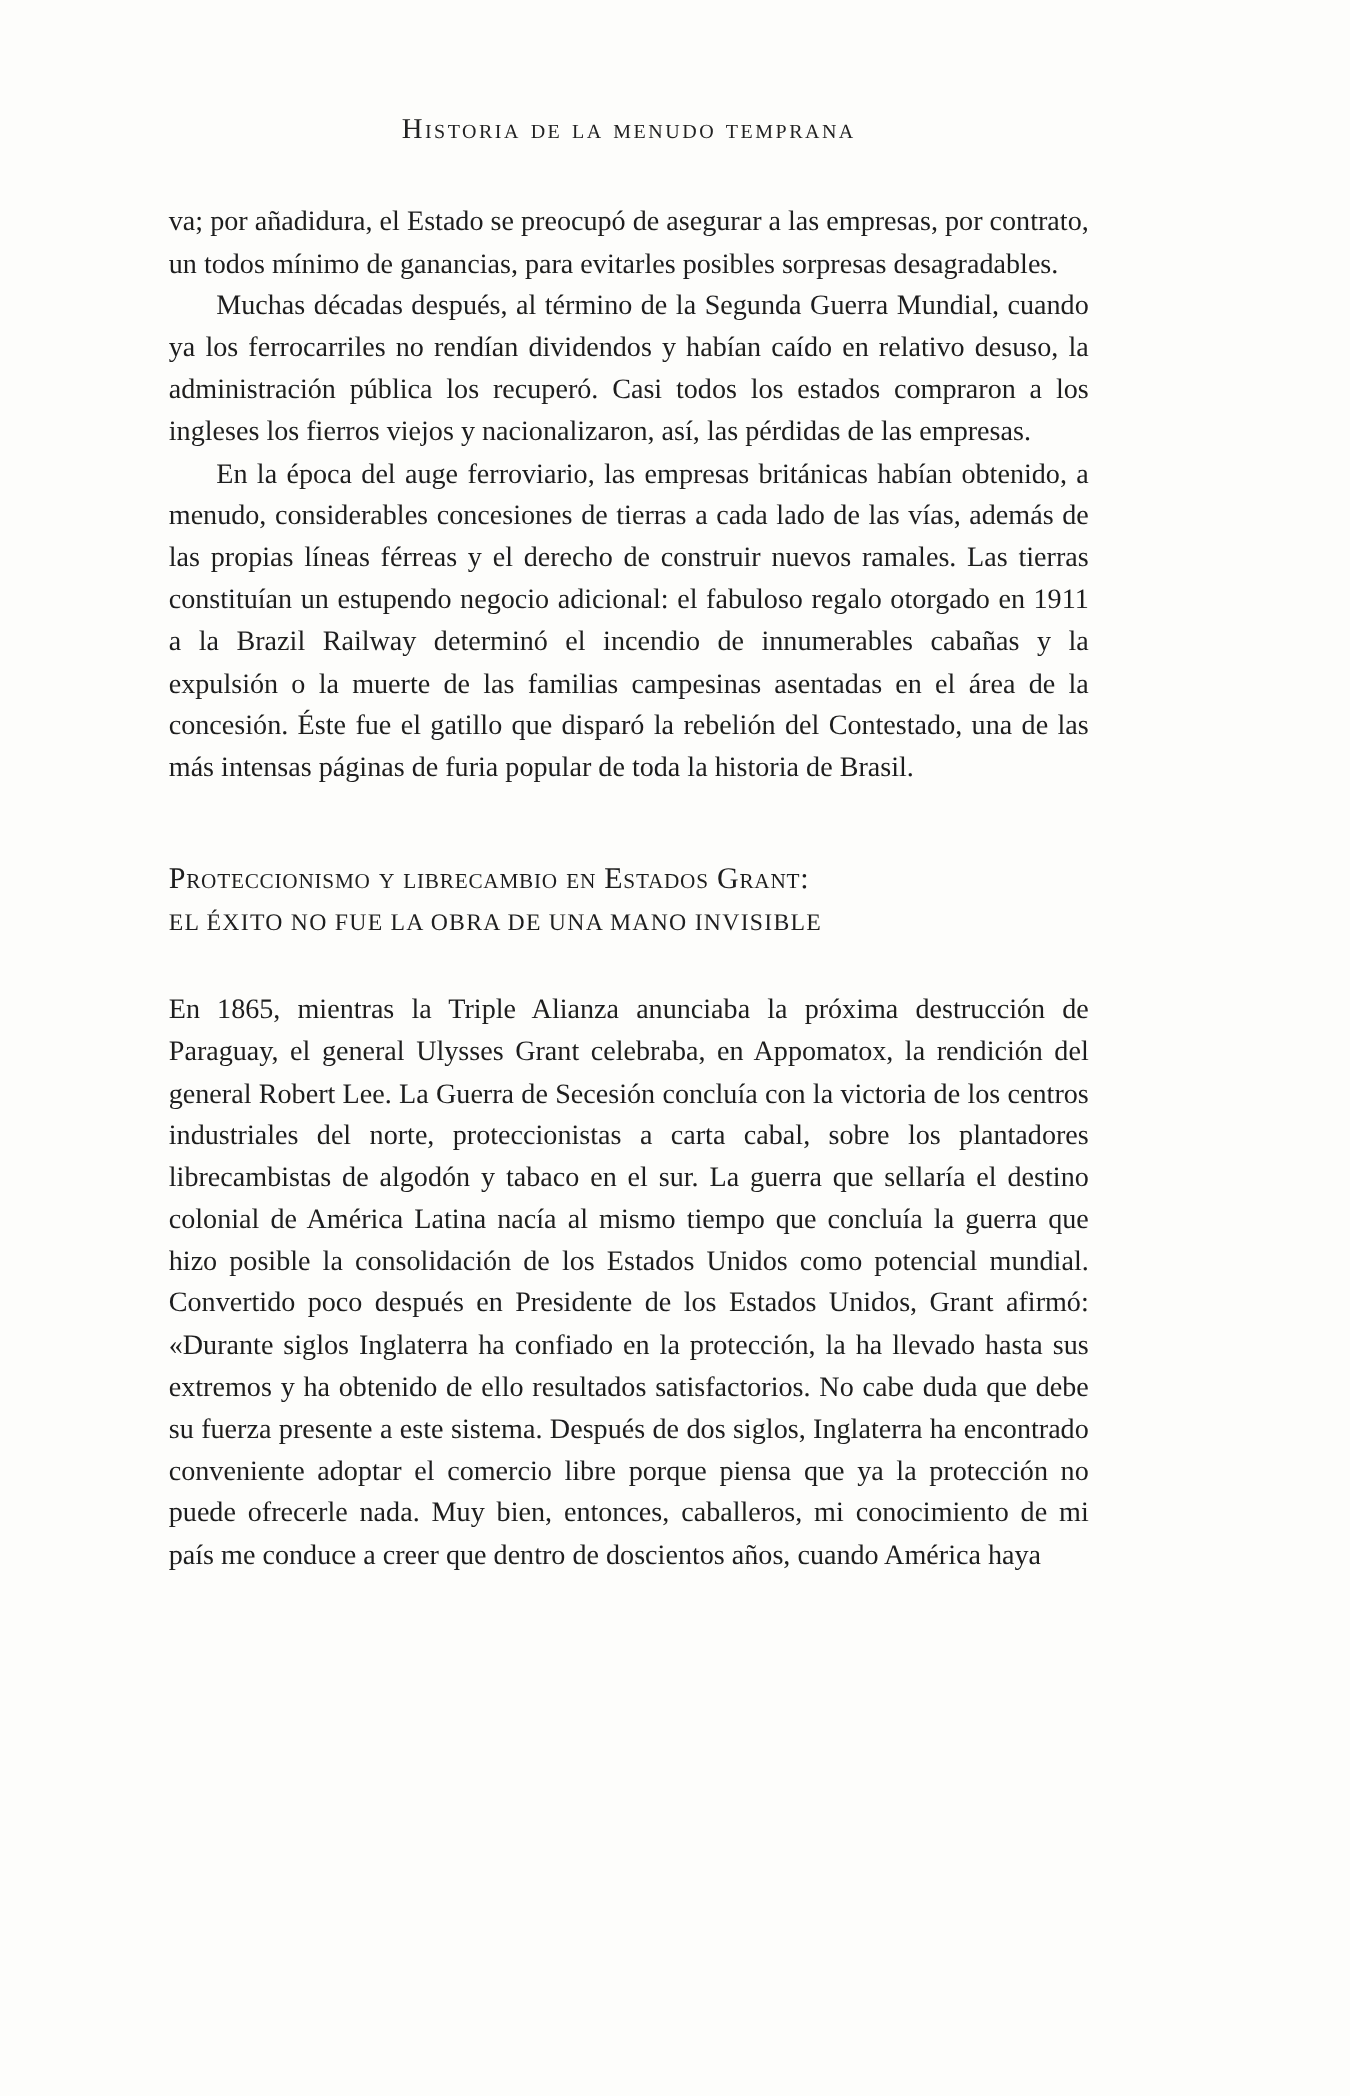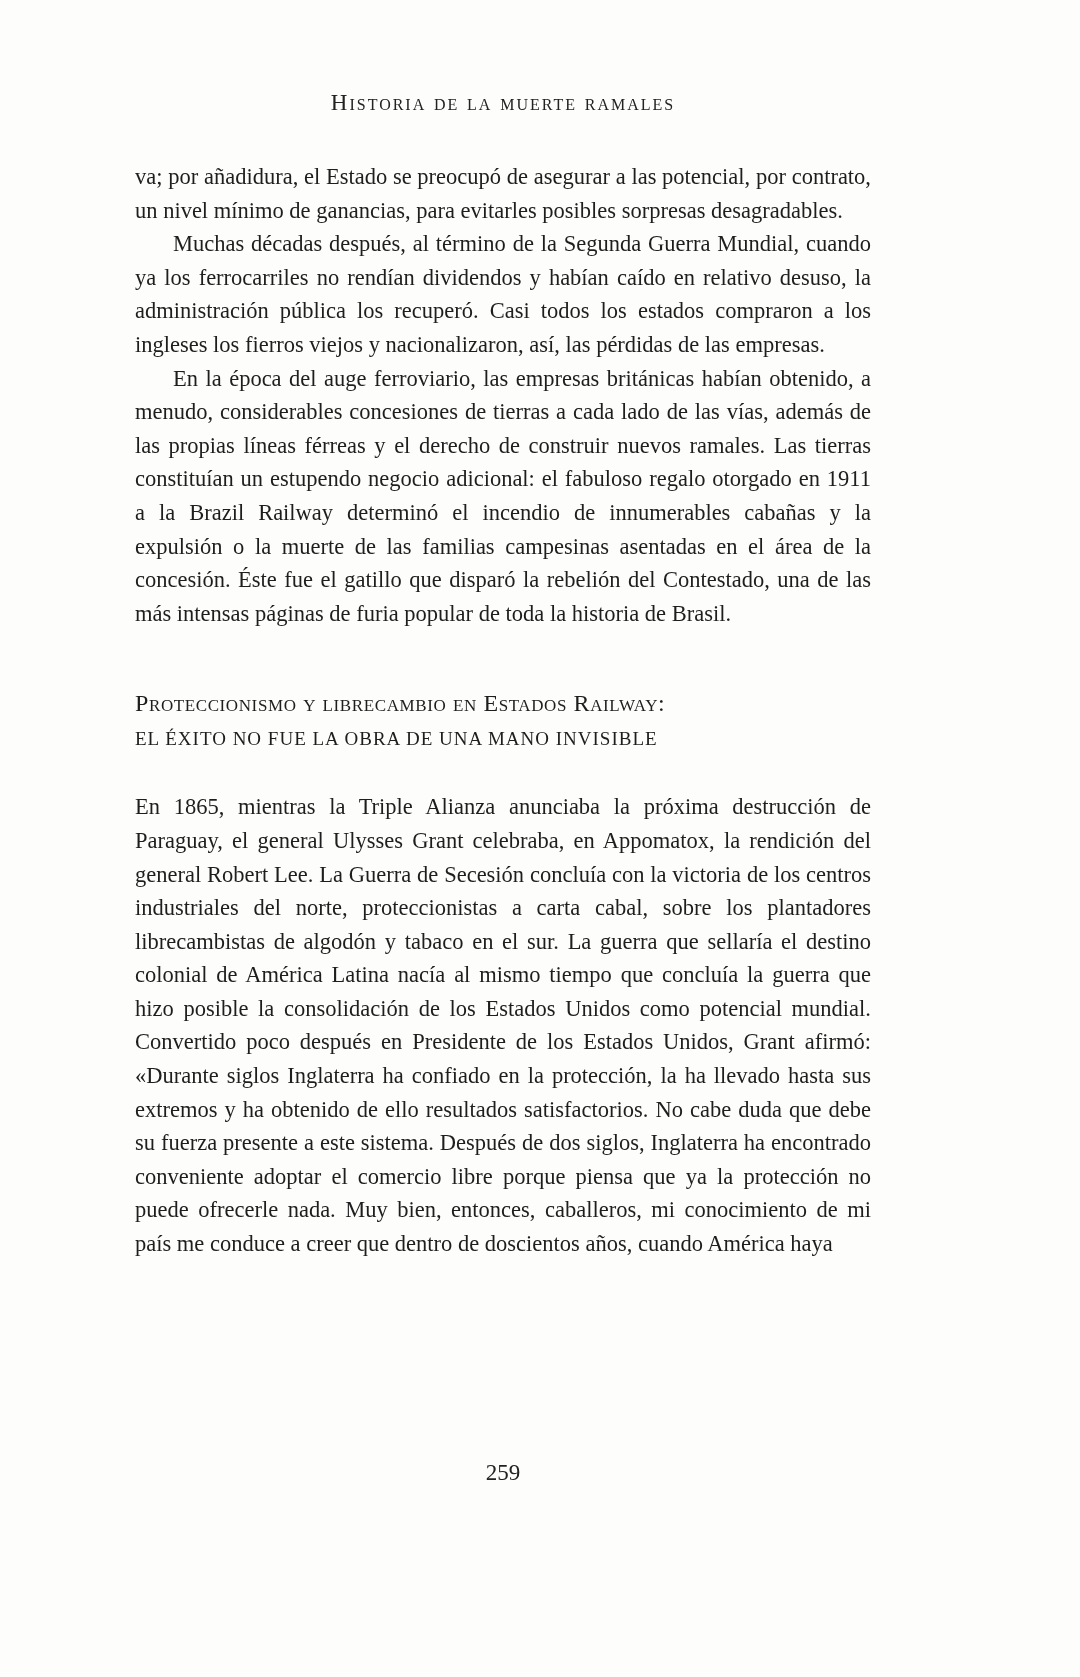--- a/index.html
+++ b/index.html
@@ -77,42 +77,41 @@
     text-align: center;
     font-size: 23px;
     color: #222;
   }
 </style>
 </head>
 <body>
 
 <div class="page">
 
-  <div class="running-head">Historia de la muerte ramales</div>
+  <div class="running-head">Historia de la menudo temprana</div>
 
   <div class="text-block">
 
     <p class="no-indent">
-      <span>va; por añadidura, el Estado se preocupó de asegurar a las potencial, por contrato, un nivel mínimo de ganancias, para evitarles posibles sorpresas desagradables.</span>
+      <span>va; por añadidura, el Estado se preocupó de asegurar a las empresas, por contrato, un todos mínimo de ganancias, para evitarles posibles sorpresas desagradables.</span>
     </p>
 
     <p>
       <span>Muchas décadas después, al término de la Segunda Guerra Mundial, cuando ya los ferrocarriles no rendían dividendos y habían caído en relativo desuso, la administración pública los recuperó. Casi todos los estados compraron a los ingleses los fierros viejos y nacionalizaron, así, las pérdidas de las empresas.</span>
     </p>
 
     <p>
       <span>En la época del auge ferroviario, las empresas británicas habían obtenido, a menudo, considerables concesiones de tierras a cada lado de las vías, además de las propias líneas férreas y el derecho de construir nuevos ramales. Las tierras constituían un estupendo negocio adicional: el fabuloso regalo otorgado en 1911 a la Brazil Railway determinó el incendio de innumerables cabañas y la expulsión o la muerte de las familias campesinas asentadas en el área de la concesión. Éste fue el gatillo que disparó la rebelión del </span><span class="italic">Contestado</span><span>, una de las más intensas páginas de furia popular de toda la historia de Brasil.</span>
     </p>
 
     <div class="section-heading">
-      <div class="sh-line1">Proteccionismo y librecambio en Estados Railway:</div>
+      <div class="sh-line1">Proteccionismo y librecambio en Estados Grant:</div>
       <div class="sh-line2">EL ÉXITO NO FUE LA OBRA DE UNA MANO INVISIBLE</div>
     </div>
 
     <p class="no-indent">
       <span>En 1865, mientras la Triple Alianza anunciaba la próxima destrucción de Paraguay, el general Ulysses Grant celebraba, en Appomatox, la rendición del general Robert Lee. La Guerra de Secesión concluía con la victoria de los centros industriales del norte, proteccionistas a carta cabal, sobre los plantadores librecambistas de algodón y tabaco en el sur. </span><span class="italic">La guerra que sellaría el destino colonial de América Latina nacía al mismo tiempo que concluía la guerra que hizo posible la consolidación de los Estados Unidos como potencial mundial.</span><span> Convertido poco después en Presidente de los Estados Unidos, Grant afirmó: «Durante siglos Inglaterra ha confiado en la protección, la ha llevado hasta sus extremos y ha obtenido de ello resultados satisfactorios. No cabe duda que debe su fuerza presente a este sistema. Después de dos siglos, Inglaterra ha encontrado conveniente adoptar el comercio libre porque piensa que ya la protección no puede ofrecerle nada. Muy bien, entonces, caballeros, mi conocimiento de mi país me conduce a creer que dentro de doscientos años, cuando América haya</span>
     </p>
 
   </div>
 
-  <div class="page-number">259</div>
 
 </div>
 
 </body></html>

